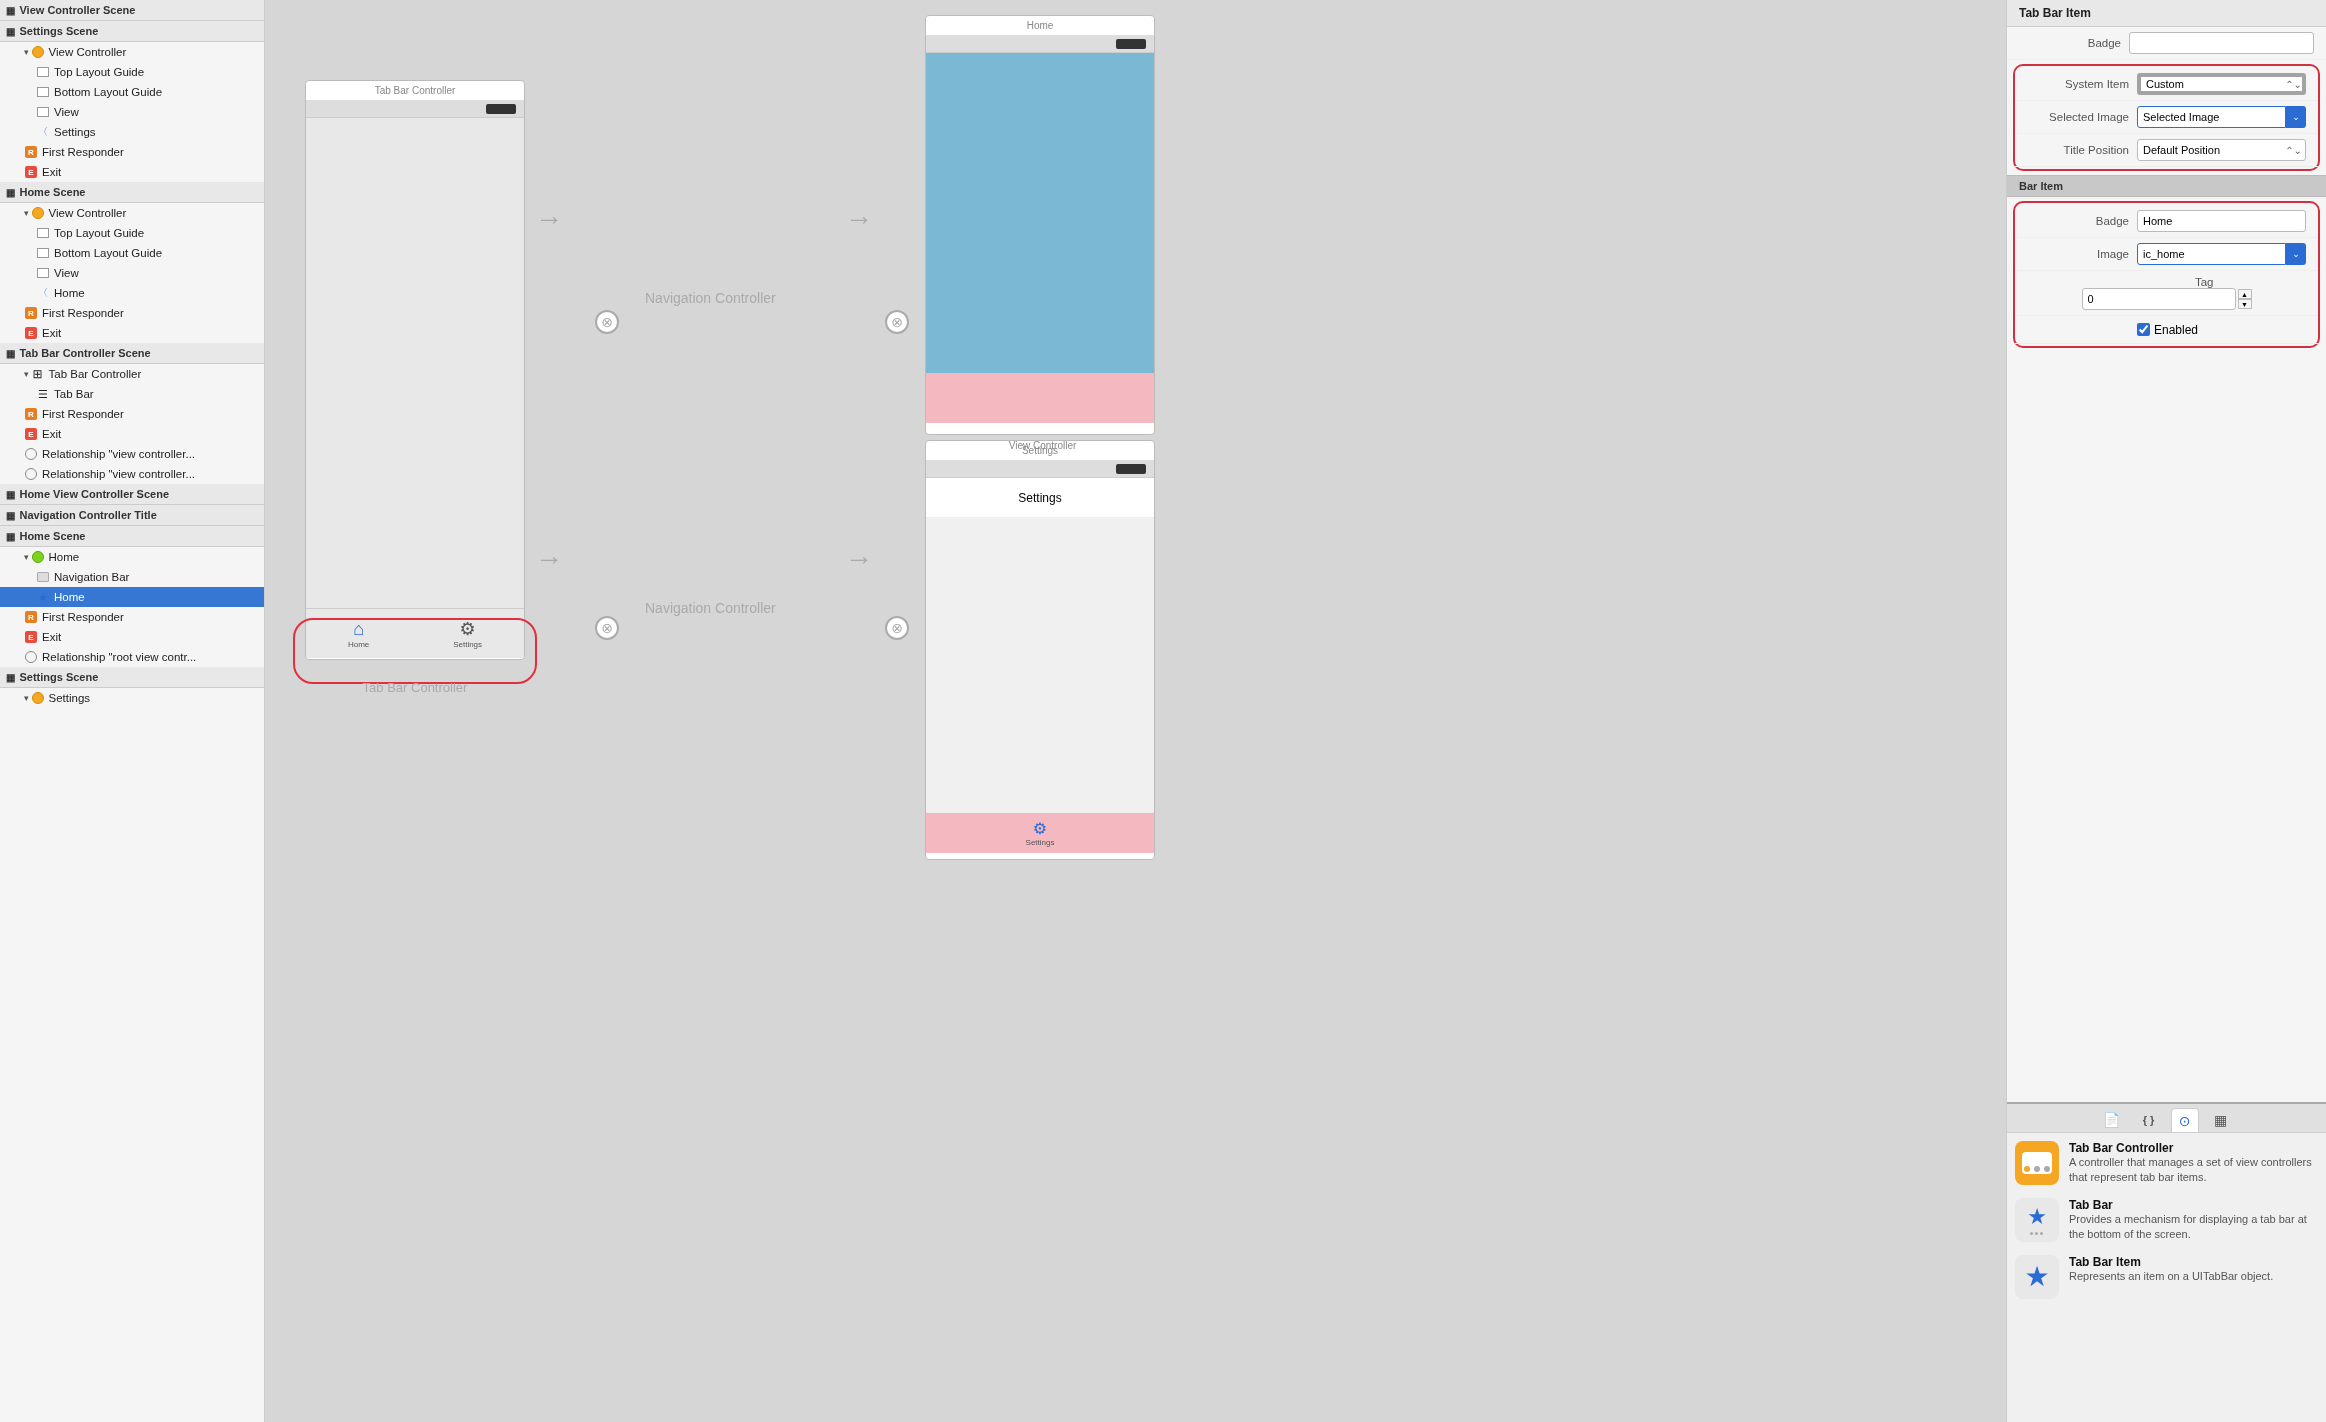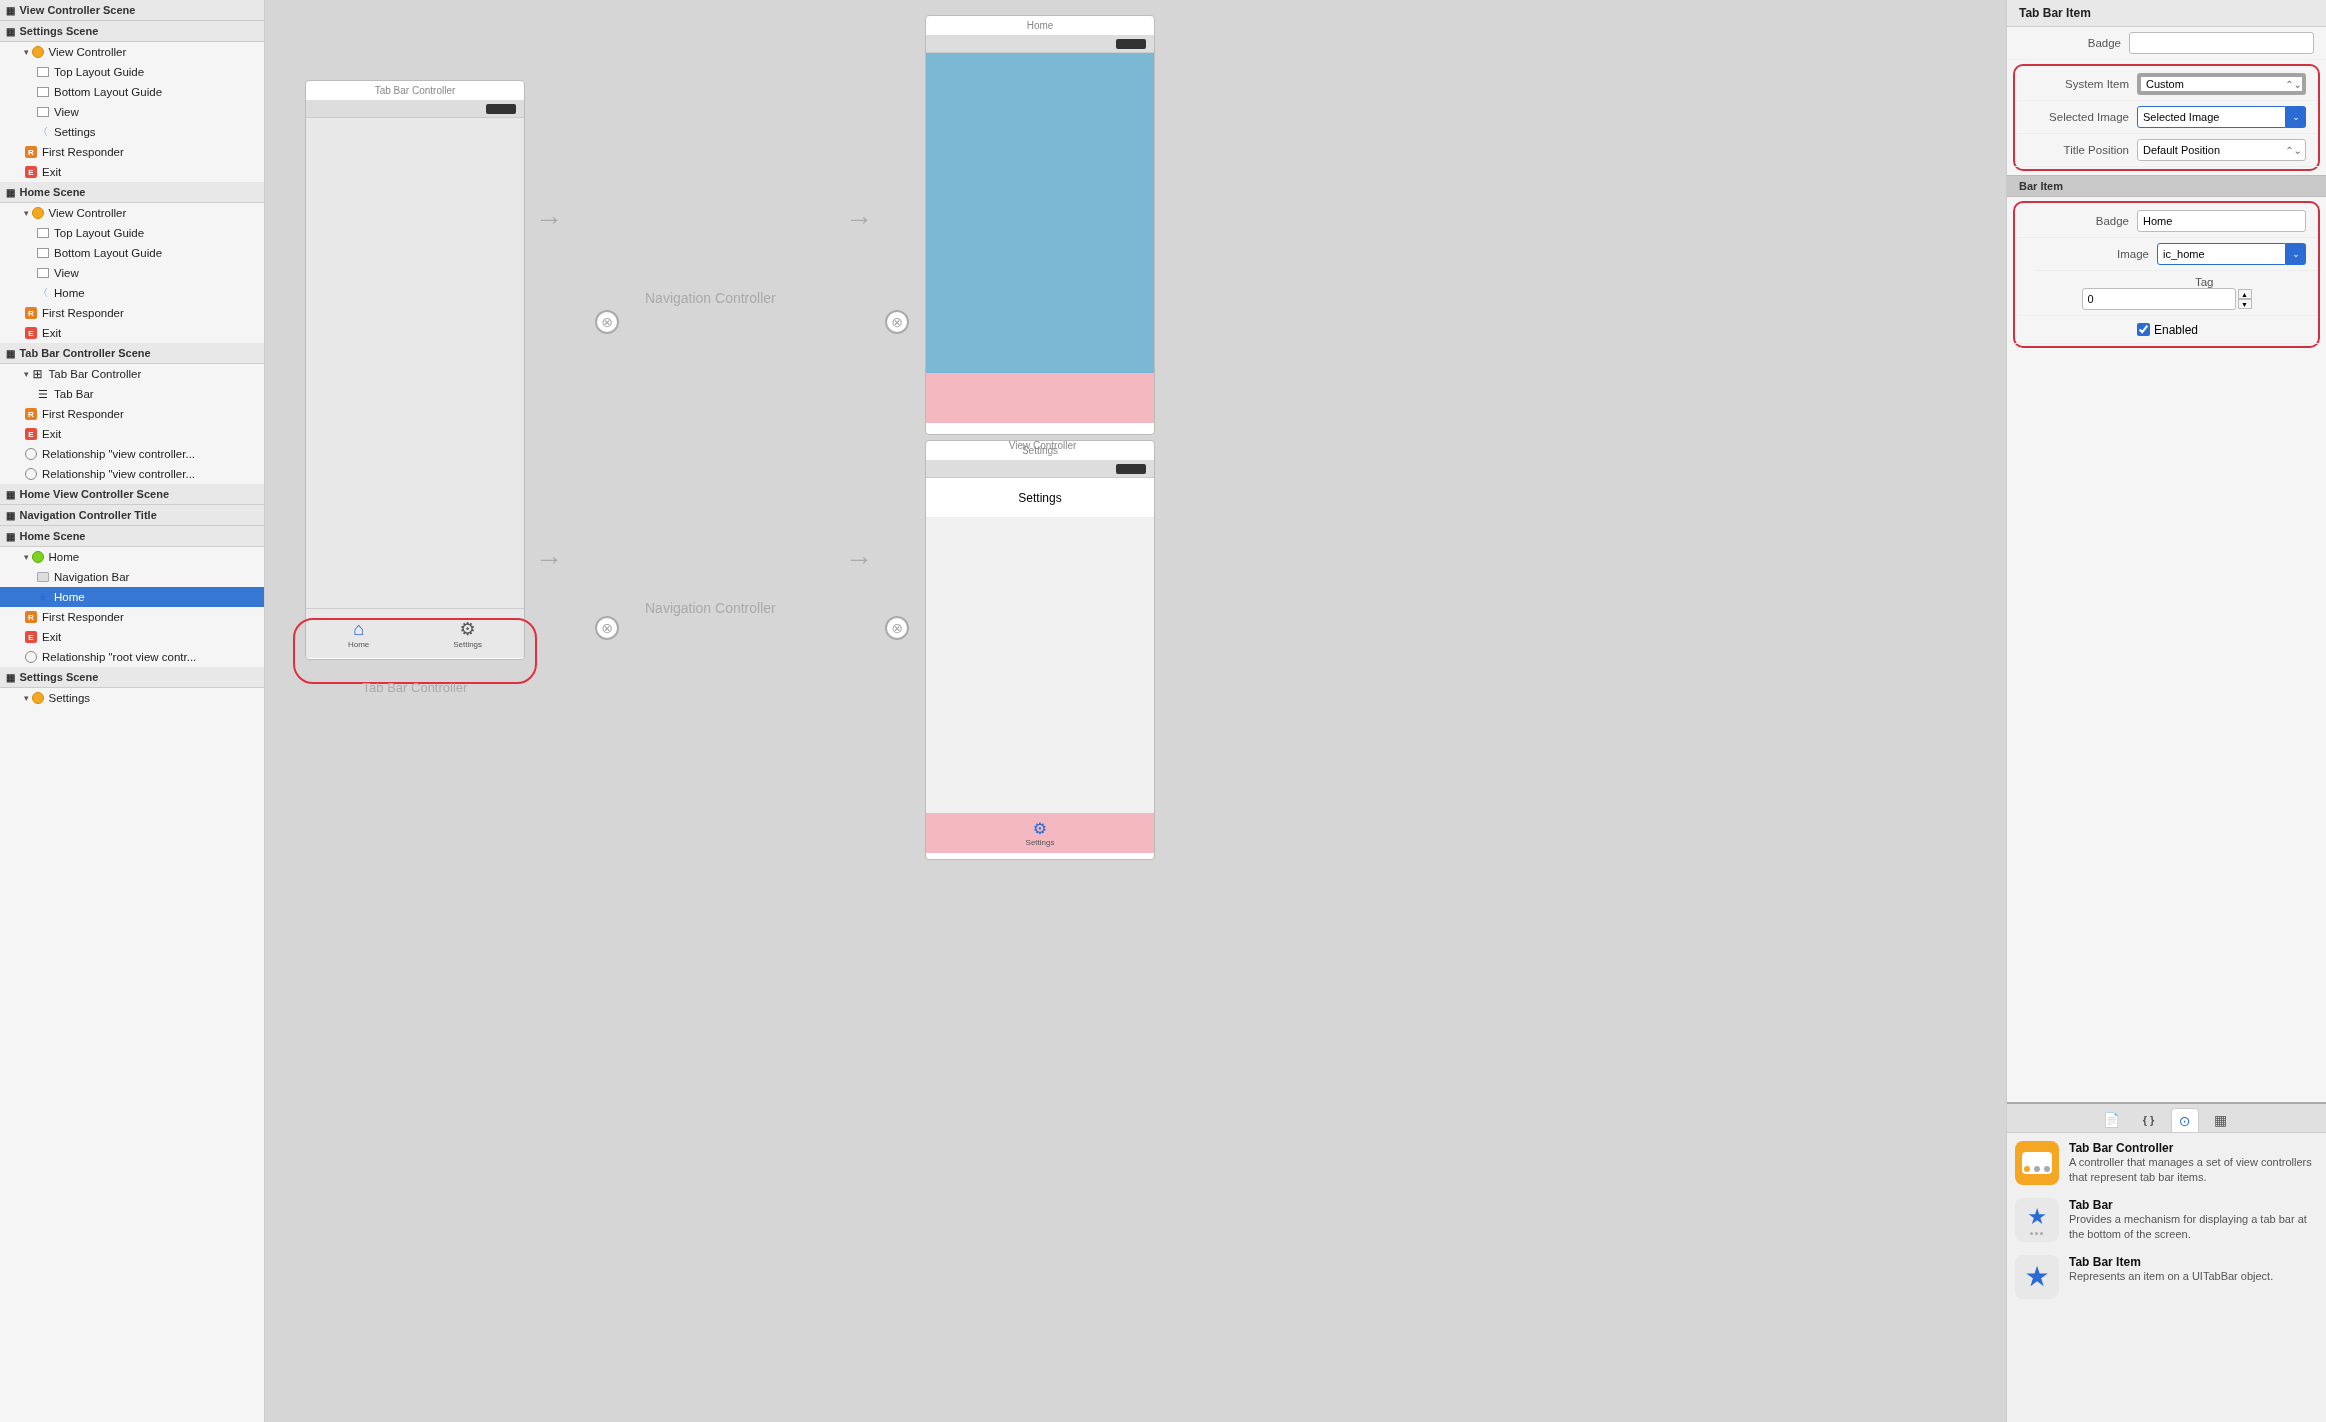--- a/index.html
+++ b/index.html
@@ -633,21 +633,21 @@
 
     <div class="section-header-bar">Bar Item</div>
 
     <div style="border:2px solid #d03040; border-radius:10px; margin:4px 6px; padding:2px 0;">
 
       <div class="inspector-row" style="border-bottom:1px solid #eee;">
         <span class="inspector-label">Badge</span>
         <input class="inspector-input" type="text" value="Home" style="">
       </div>
 
-      <div class="inspector-row" style="border-bottom:1px solid #eee;margin-left:20px;">
+      <div class="inspector-row" style="border-bottom:1px solid #eee;">
         <span class="inspector-label">Image</span>
         <div class="select-wrapper">
           <select style="width:100%;height:22px;border:1px solid #2a6cd4;border-radius:3px 0 0 3px;font-size:11px;appearance:none;padding:0 5px;">
             <option>ic_home</option>
           </select>
           <div style="background:#2a6cd4;width:20px;height:22px;display:flex;align-items:center;justify-content:center;border-radius:0 3px 3px 0;flex-shrink:0;">
             <span style="color:white;font-size:9px;">⌄</span>
           </div>
         </div>
       </div>

